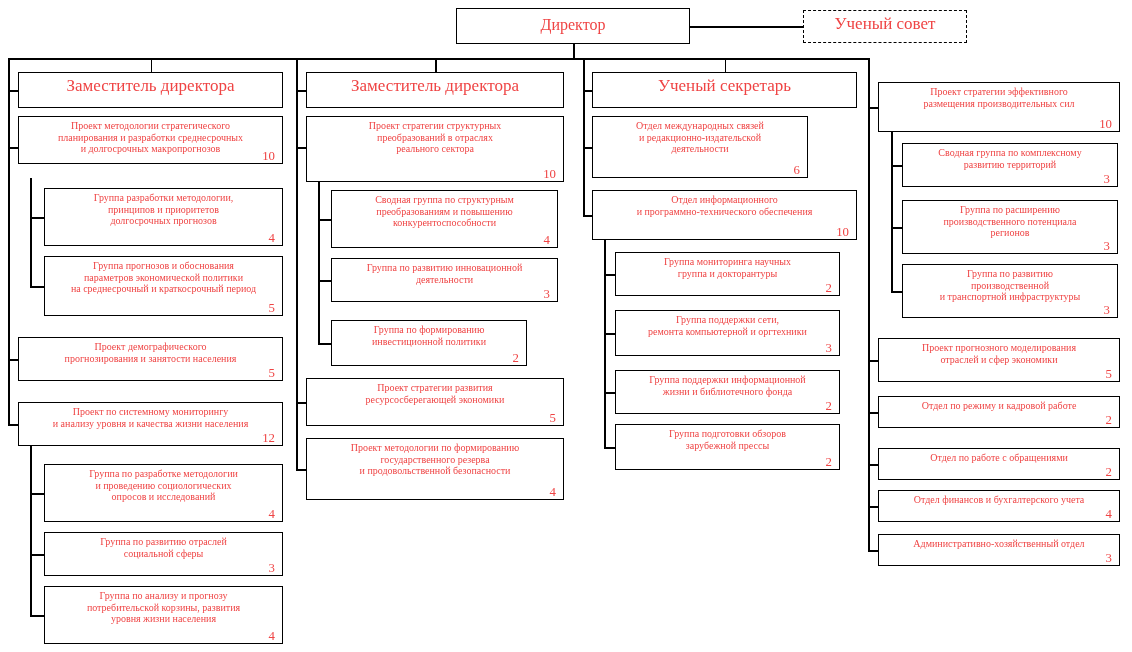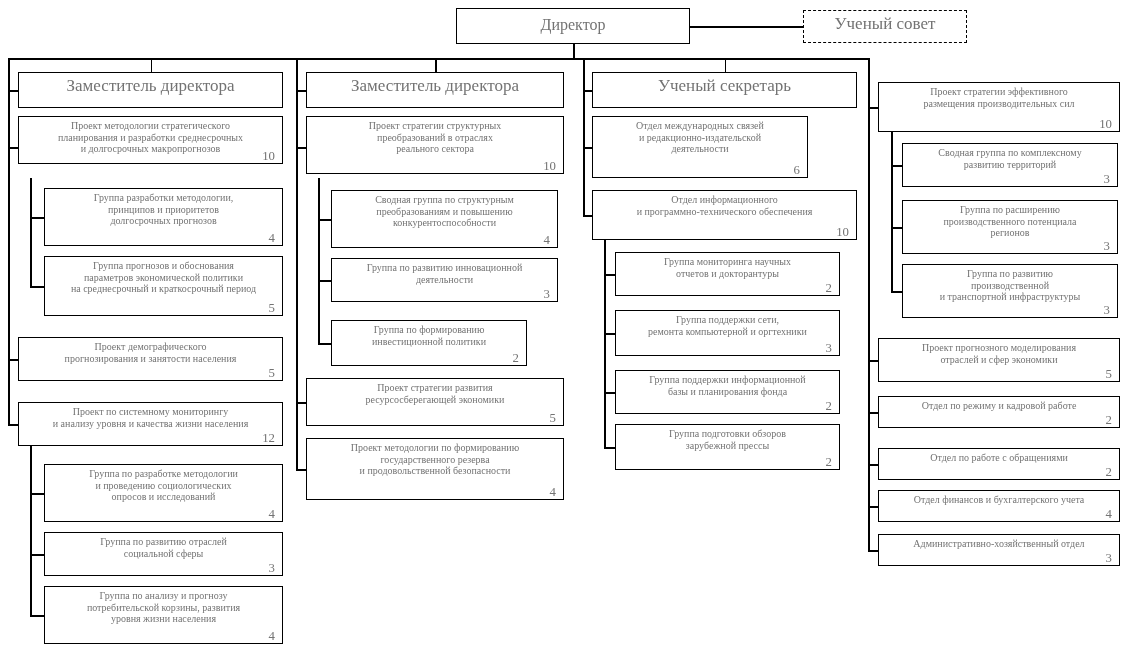--- a/index.html
+++ b/index.html
@@ -14,21 +14,21 @@
     height: 652px;
     background: #ffffff;
     font-family: "Liberation Serif", "DejaVu Serif", serif;
     overflow: hidden;
   }
   .box {
     position: absolute;
     box-sizing: border-box;
     border: 1.6px solid #000000;
     background: #ffffff;
-    color: #737373;
+    color: #ef4444;
     display: block;
     z-index: 5;
   }
   .box.dashed {
     border: 1.6px dashed #000000;
   }
   .box .txt {
     display: block;
     text-align: center;
     line-height: 1.16;
@@ -142,21 +142,21 @@
     <div class="box head" style="left: 306px; top: 72px; width: 258px; height: 36px;">
       <span class="txt">Заместитель директора</span>
     </div>
     <div class="vline" style="left: 435px; top: 58px; height: 14px;"></div>
     <div class="vline" style="left: 296px; top: 58px; height: 32px;"></div>
     <div class="hline" style="left: 296px; top: 90px; width: 10px;"></div>
     <div class="hline" style="left: 296px; top: 147px; width: 10px;"></div>
     <div class="hline" style="left: 296px; top: 402px; width: 10px;"></div>
     <div class="hline" style="left: 296px; top: 469px; width: 10px;"></div>
     <div class="vline" style="left: 296px; top: 90px; height: 379px;"></div>
-    <div class="box" style="left: 306px; top: 116px; width: 258px; height: 58px;">
+    <div class="box" style="left: 306px; top: 116px; width: 258px; height: 66px;">
       <span class="txt">Проект стратегии структурных
 преобразований в отраслях
 реального сектора</span>
       <span class="cnt">10</span>
     </div>
     <div class="hline" style="left: 318px; top: 219px; width: 13px;"></div>
     <div class="box" style="left: 331px; top: 190px; width: 227px; height: 58px;">
       <span class="txt">Сводная группа по структурным
 преобразованиям и повышению
 конкурентоспособности</span>
@@ -202,33 +202,33 @@
       <span class="cnt">6</span>
     </div>
     <div class="box" style="left: 592px; top: 190px; width: 265px; height: 50px;">
       <span class="txt">Отдел информационного
 и программно-технического обеспечения</span>
       <span class="cnt">10</span>
     </div>
     <div class="hline" style="left: 604px; top: 274px; width: 11px;"></div>
     <div class="box" style="left: 615px; top: 252px; width: 225px; height: 44px;">
       <span class="txt">Группа мониторинга научных
-отчетов и докторантуры</span>
+группа и докторантуры</span>
       <span class="cnt">2</span>
     </div>
     <div class="hline" style="left: 604px; top: 333px; width: 11px;"></div>
     <div class="box" style="left: 615px; top: 310px; width: 225px; height: 46px;">
       <span class="txt">Группа поддержки сети,
 ремонта компьютерной и оргтехники</span>
       <span class="cnt">3</span>
     </div>
     <div class="hline" style="left: 604px; top: 392px; width: 11px;"></div>
     <div class="box" style="left: 615px; top: 370px; width: 225px; height: 44px;">
       <span class="txt">Группа поддержки информационной
-базы и планирования фонда</span>
+жизни и библиотечного фонда</span>
       <span class="cnt">2</span>
     </div>
     <div class="hline" style="left: 604px; top: 447px; width: 11px;"></div>
     <div class="box" style="left: 615px; top: 424px; width: 225px; height: 46px;">
       <span class="txt">Группа подготовки обзоров
 зарубежной прессы</span>
       <span class="cnt">2</span>
     </div>
     <div class="vline" style="left: 604px; top: 240px; height: 207px;"></div>
     <div class="vline" style="left: 868px; top: 58px; height: 2px;"></div>

